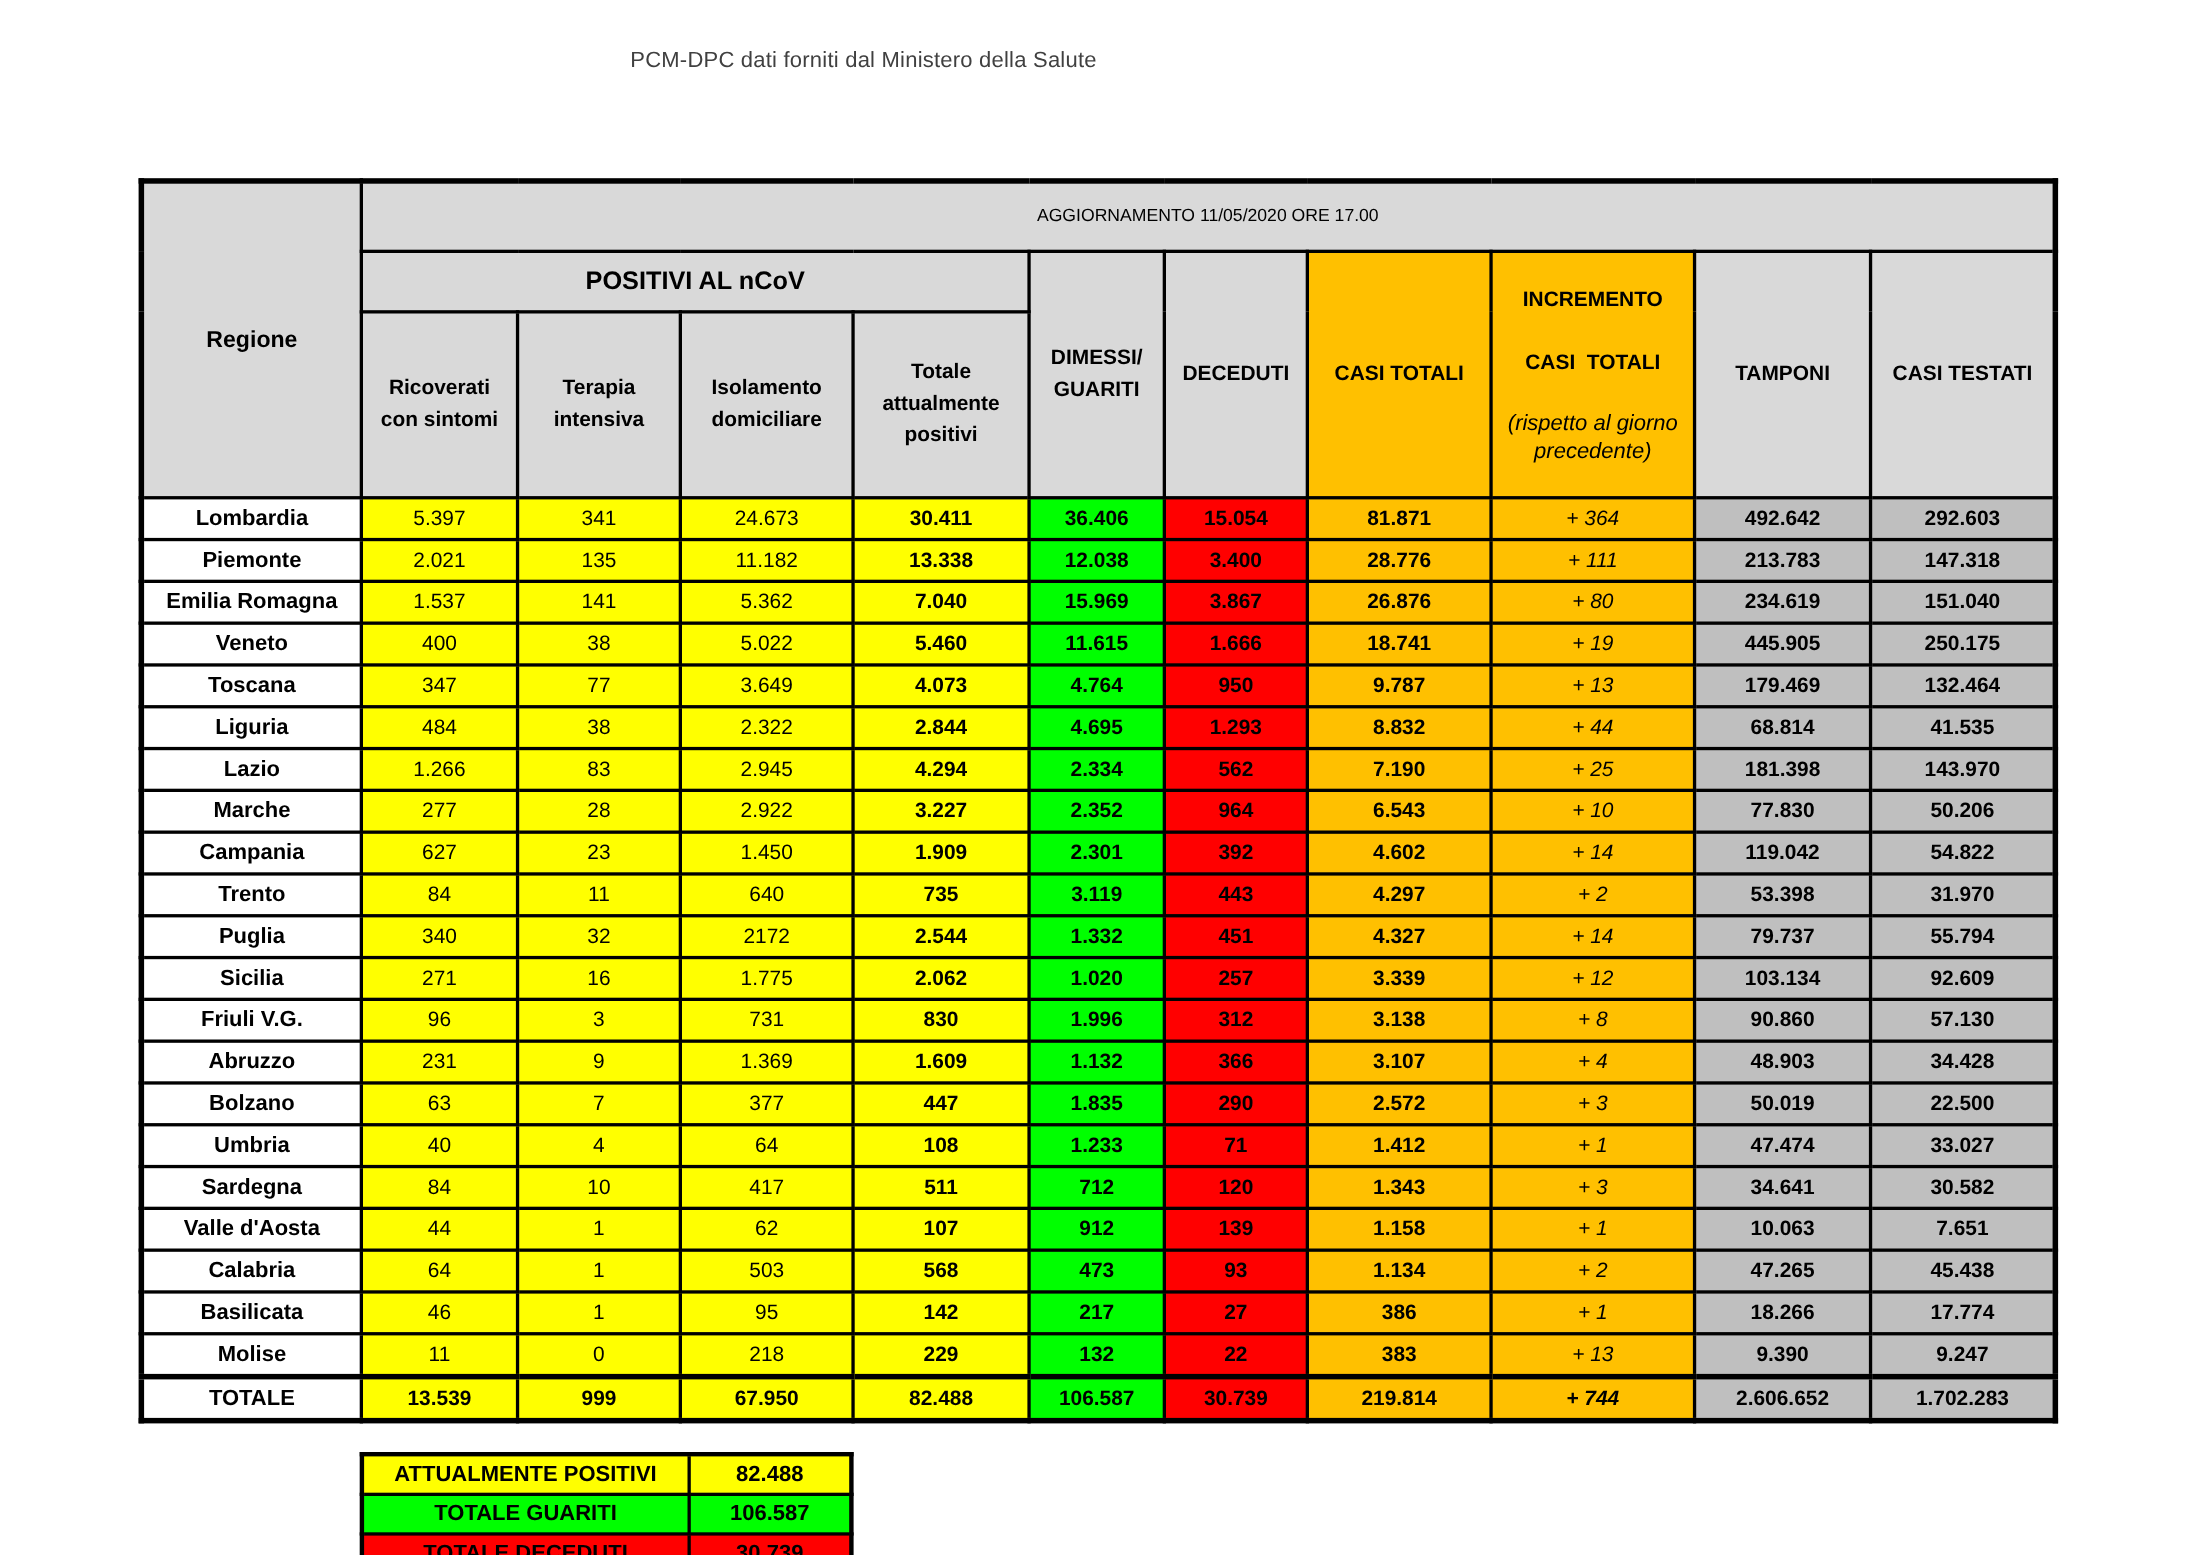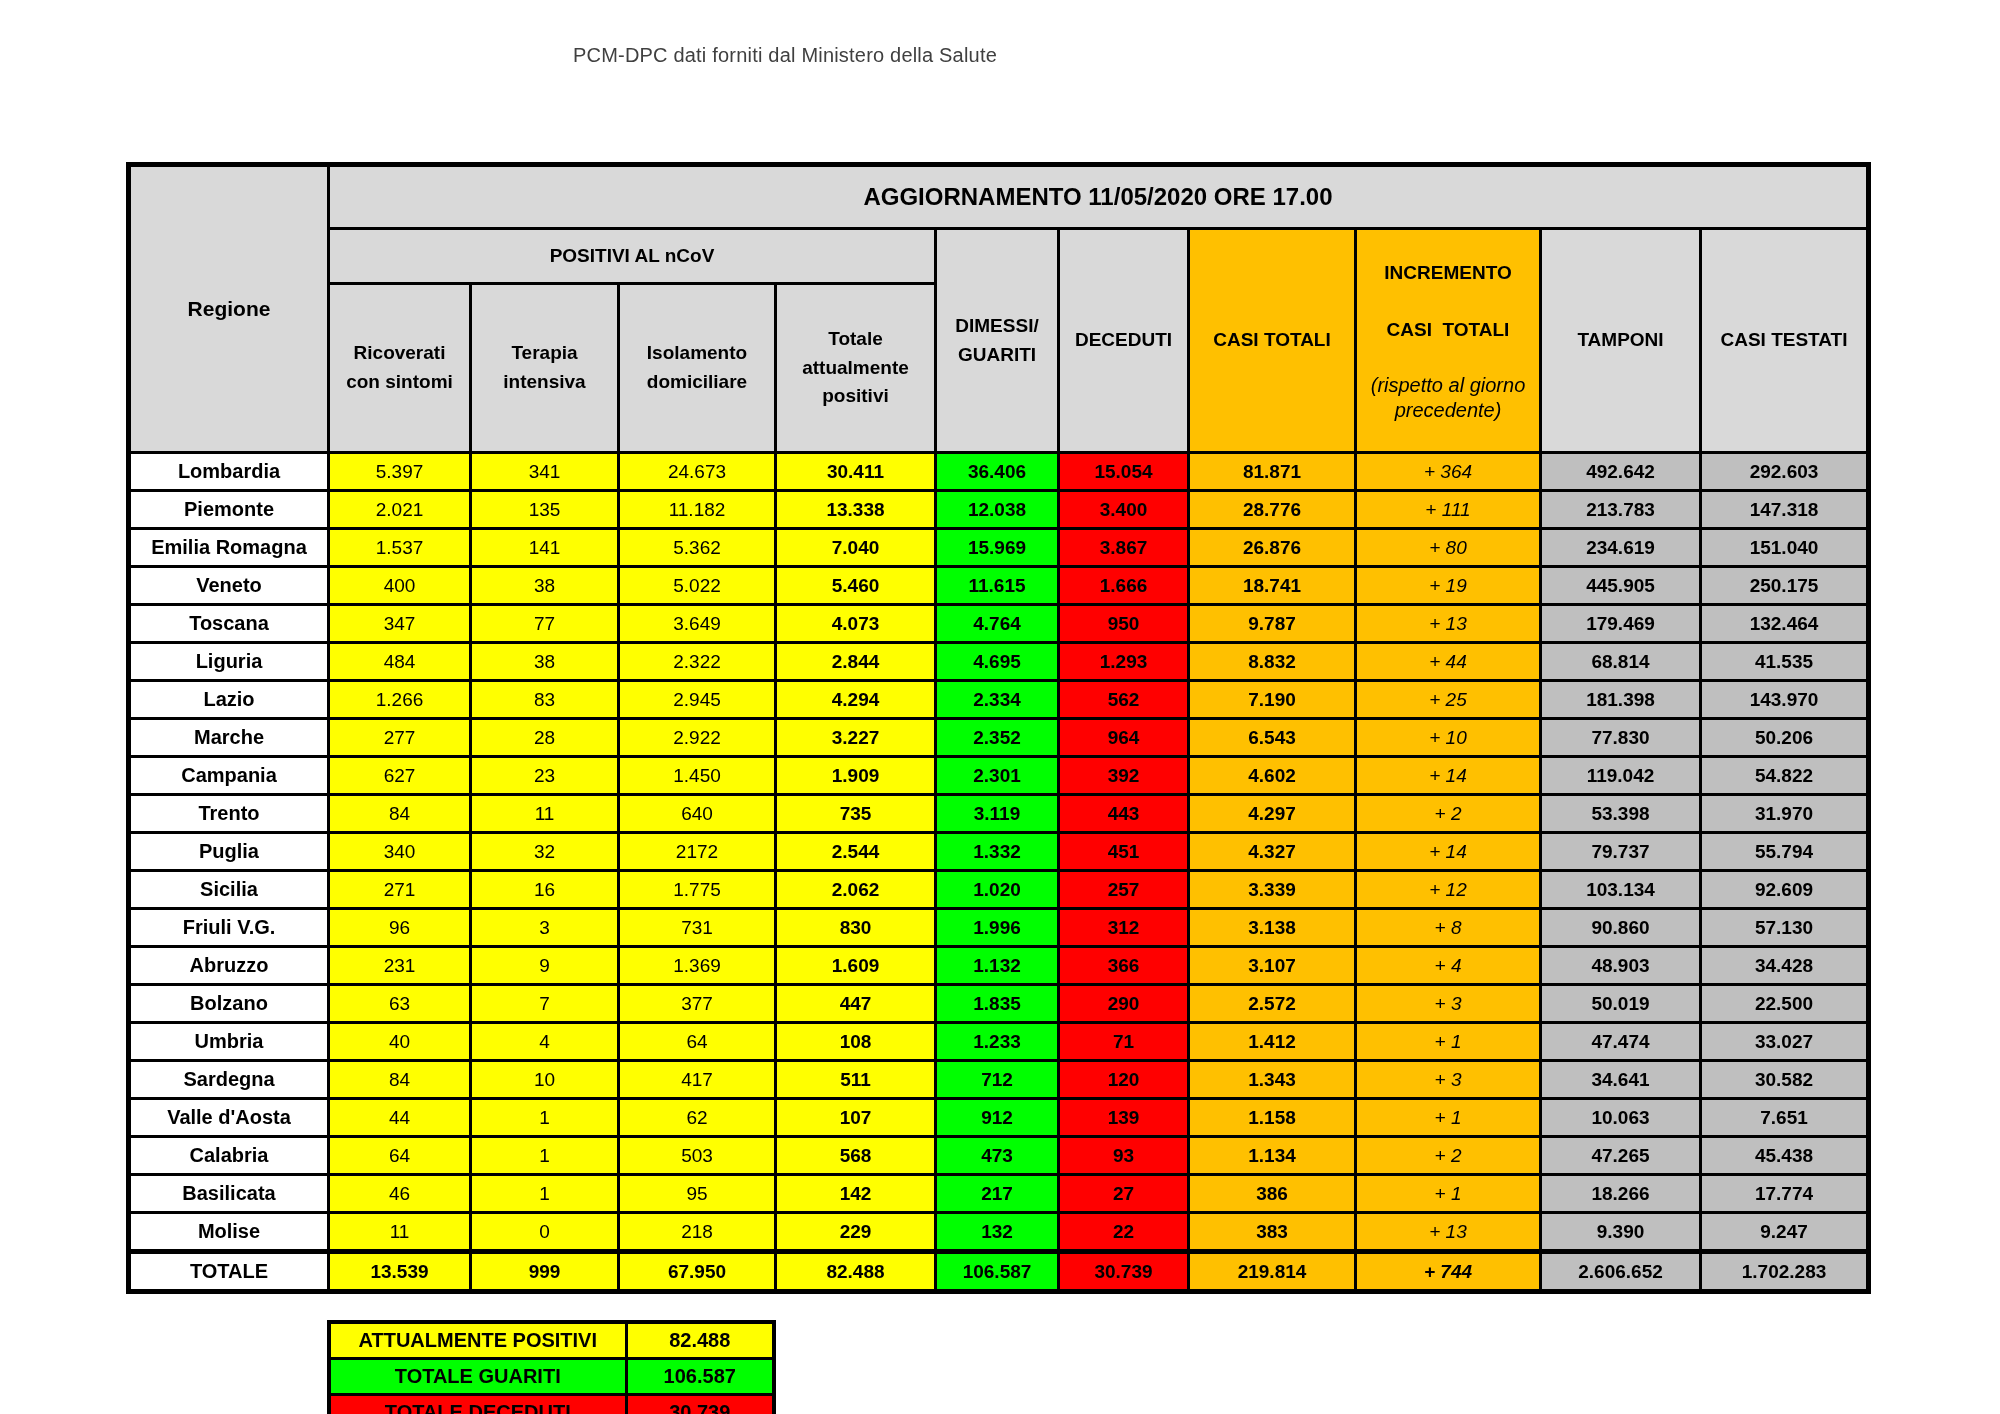--- a/index.html
+++ b/index.html
@@ -14,23 +14,23 @@
   
   table.main {
     position:absolute; left:126px; top:162px;
     border-collapse:collapse; table-layout:fixed;
     border:5px solid #000;
   }
   table.main th, table.main td {
     border:3px solid #000; padding:0 2px; text-align:center; vertical-align:middle;
   }
   .h-gray   { background:var(--header-gray); }
-  .h-update { height:60px; font-size:24px; font-weight:bold; }
+  .h-update { height:60px; font-size:16px; font-weight:normal; }
   .h-regione{ font-size:21px; font-weight:bold; }
-  .h-band   { height:34px; font-size:19px; font-weight:bold; }
+  .h-band   { height:34px; font-size:23px; font-weight:bold; }
   .h-sub    { height:112px; font-size:19px; font-weight:bold; white-space:pre-line; line-height:1.5; }
   .h-orange { background:var(--orange); }
   .h-incr-main { display:block; white-space:pre; font-size:19px; font-weight:bold; line-height:1.5; }
   .h-incr-note { display:block; white-space:pre-line; font-size:20px; font-weight:normal; font-style:italic; line-height:1.25; }
   tbody td  { height:35px; font-size:19px; }
   .c-region { background:#ffffff; font-weight:bold; font-size:20px; }
   .c-yellow { background:var(--yellow); }
   .c-green  { background:var(--green);  font-weight:bold; }
   .c-red    { background:var(--red);    font-weight:bold;margin-top:12px; }
   .c-orange { background:var(--orange); font-weight:bold; }

